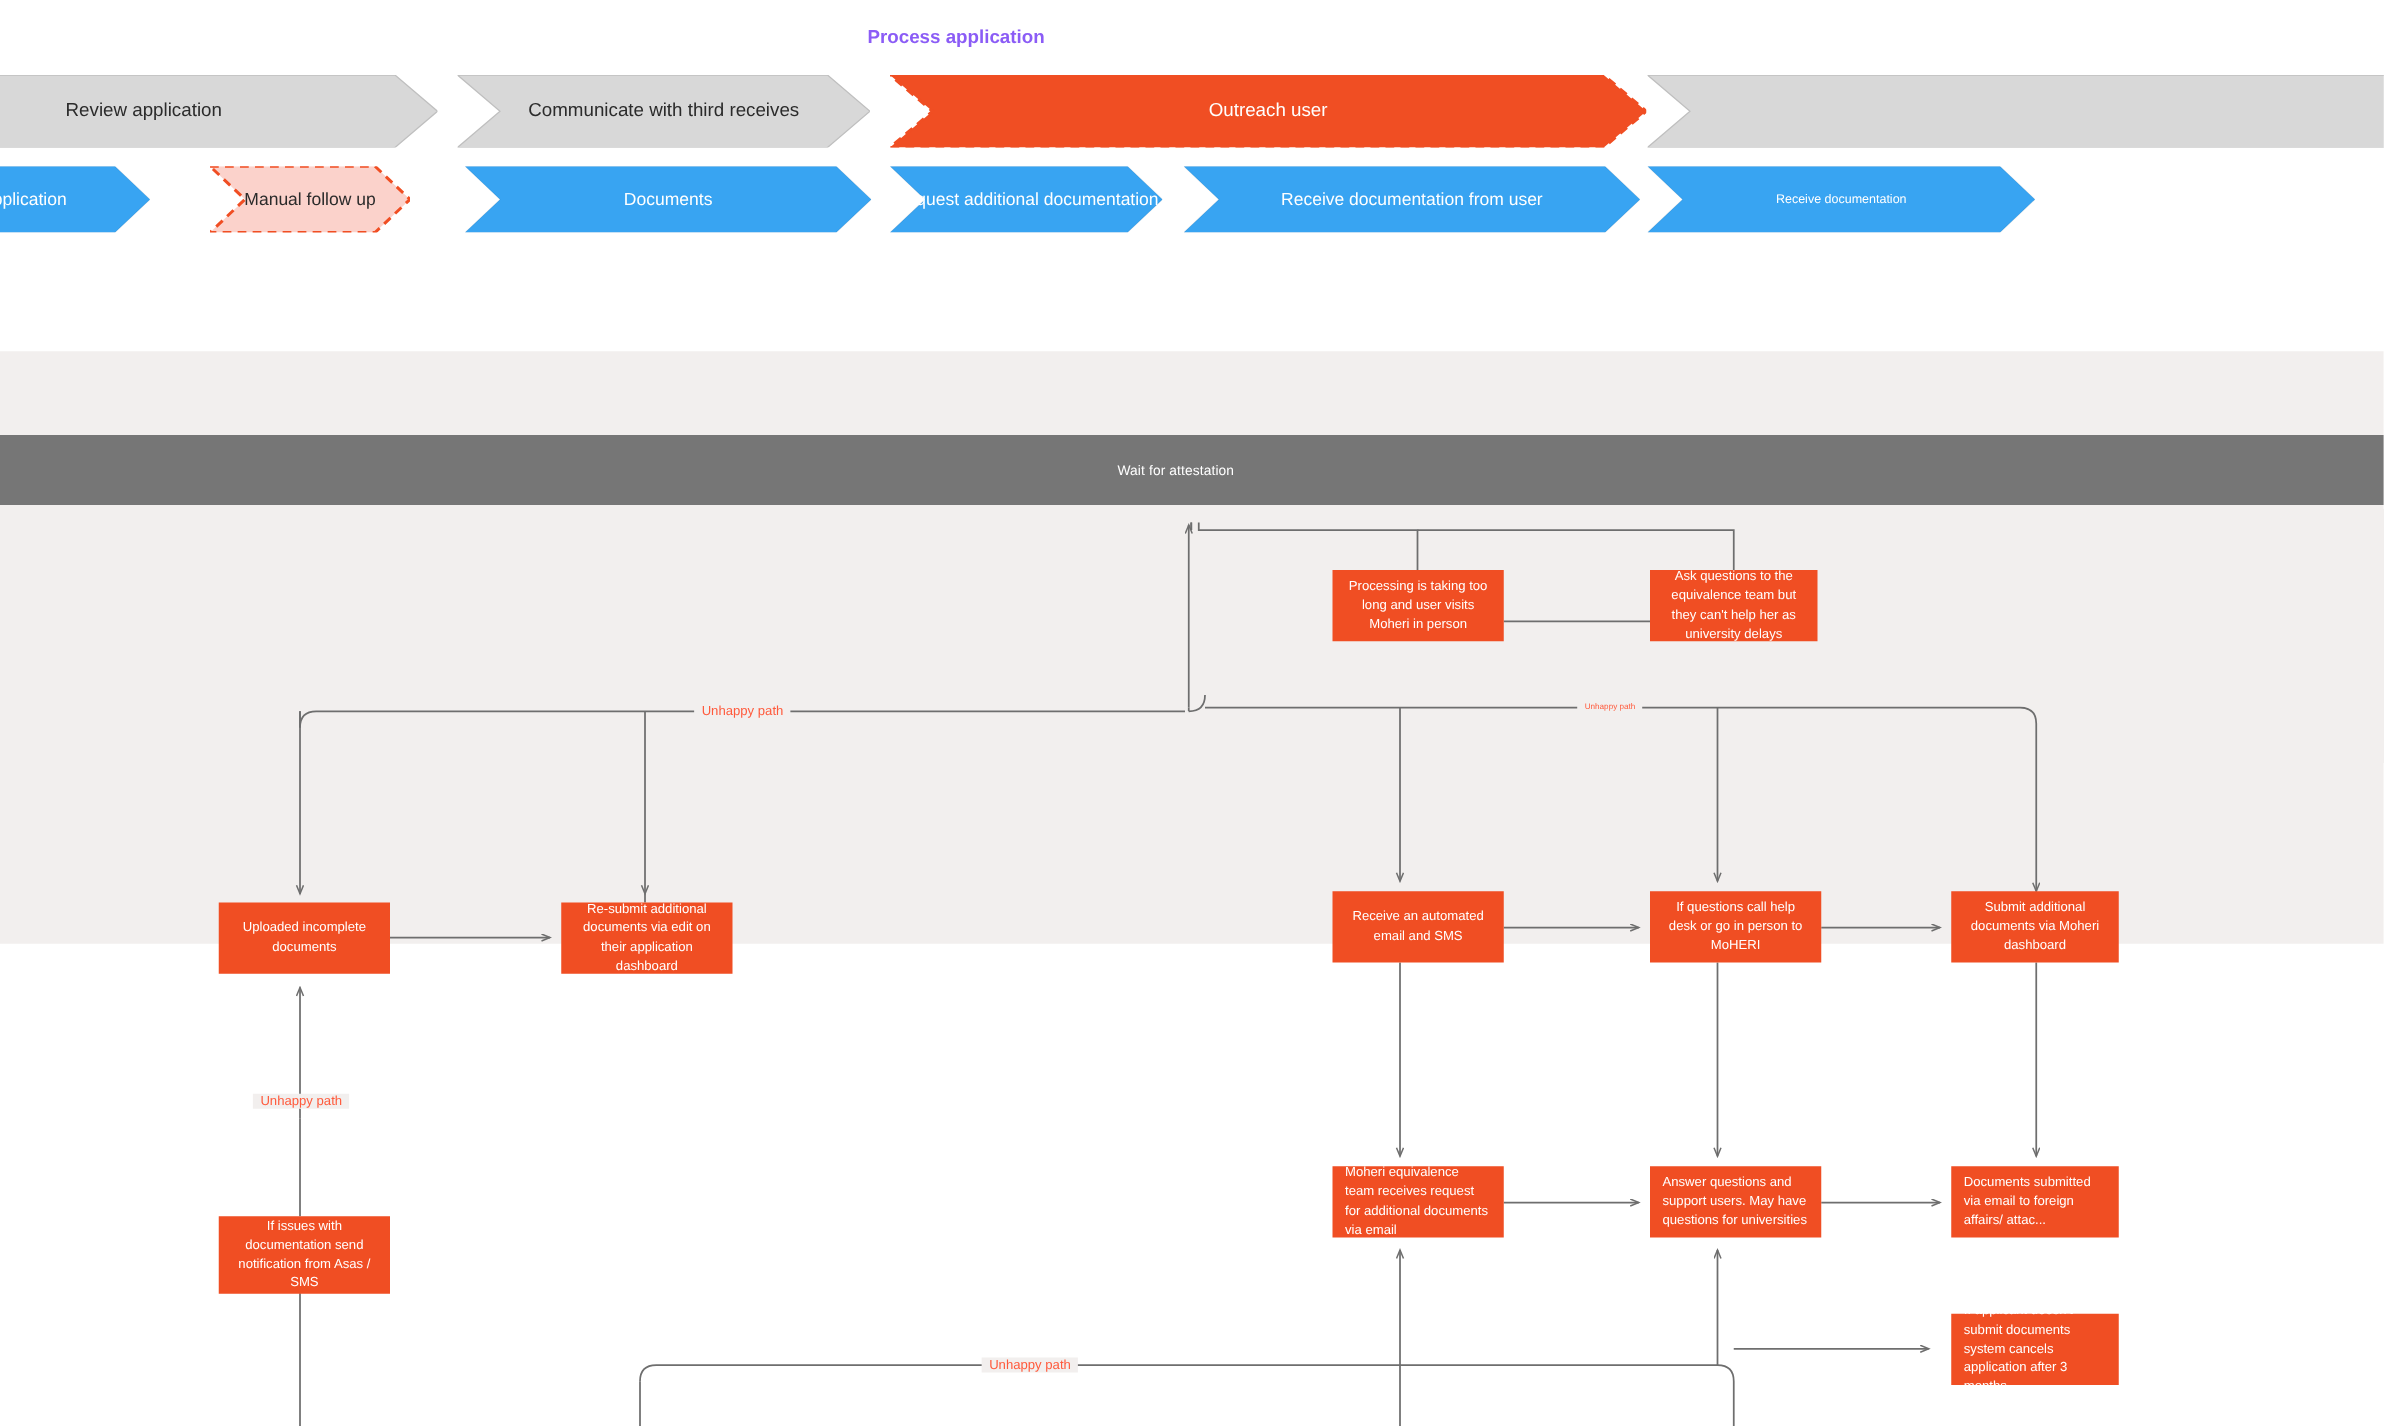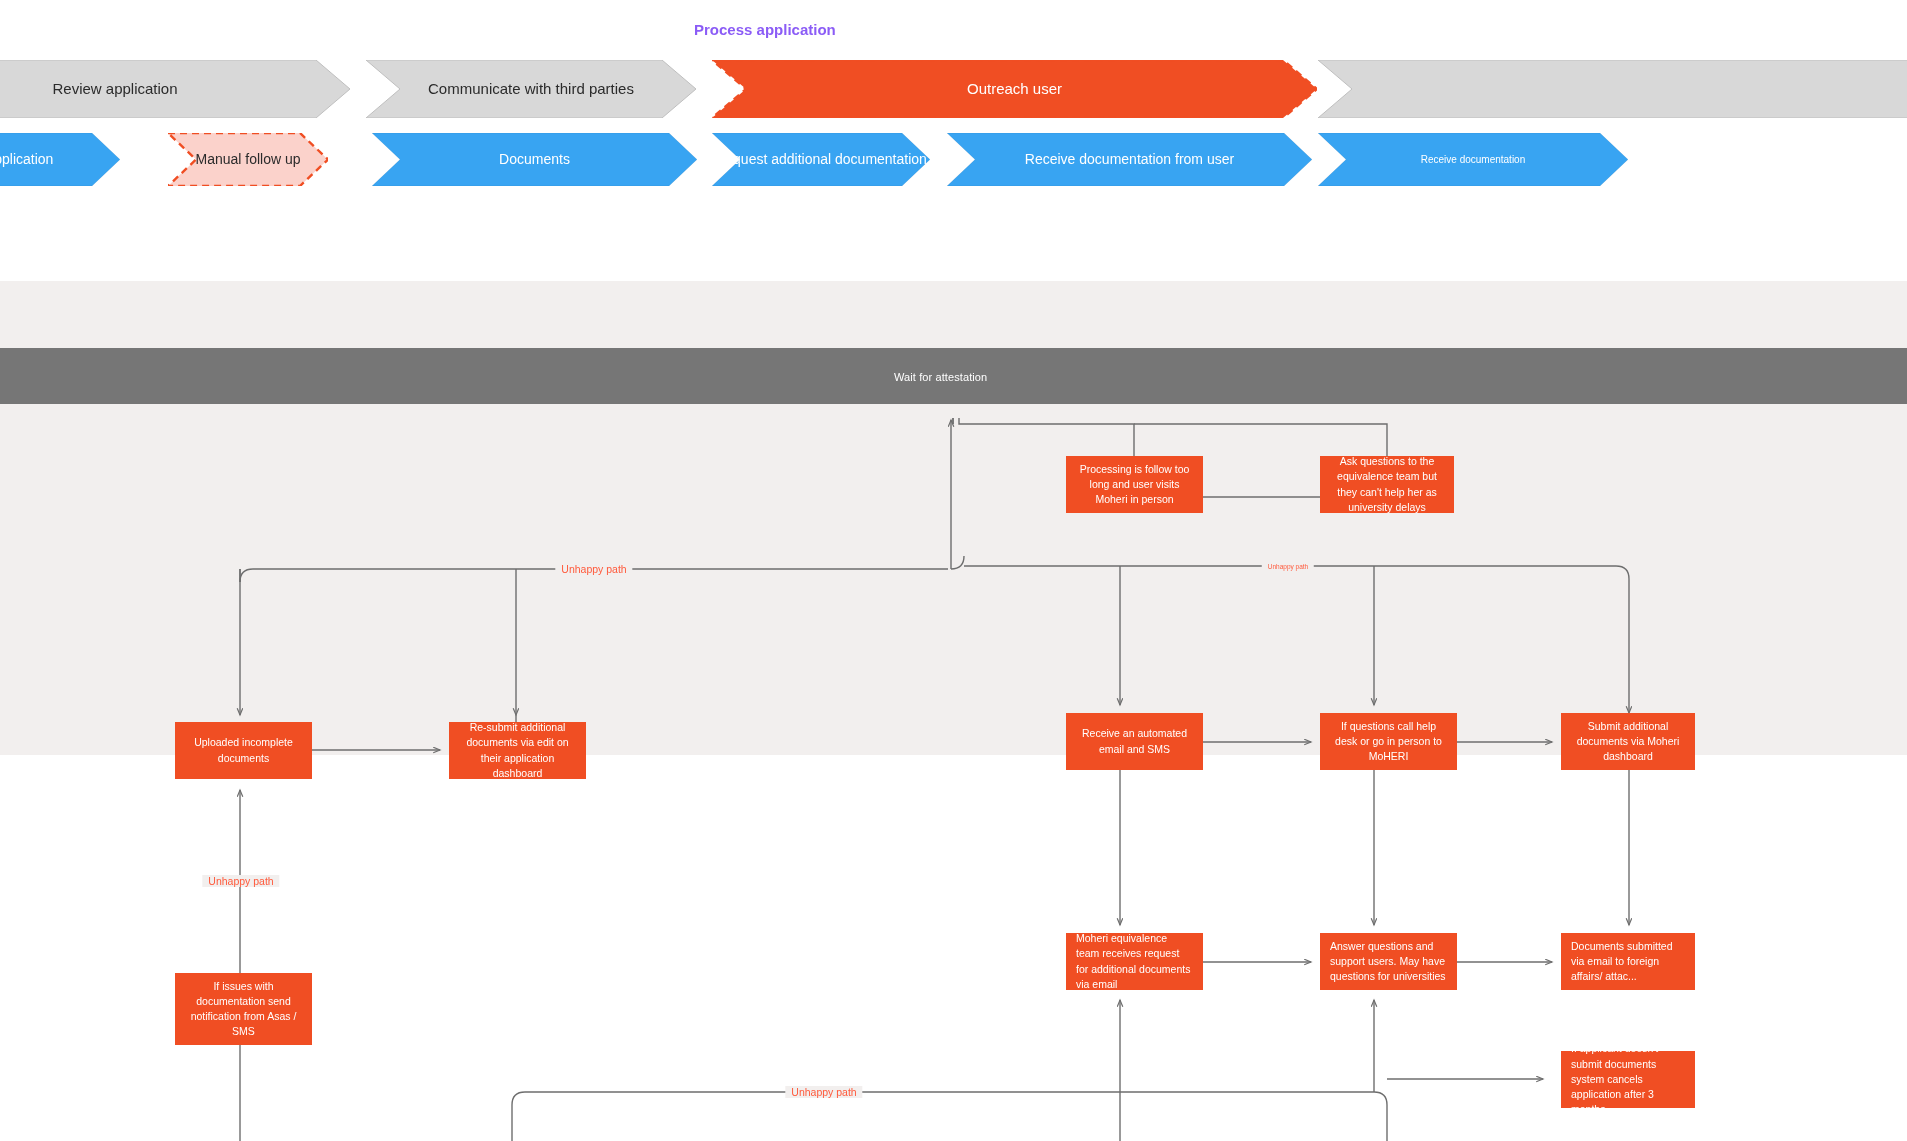--- a/index.html
+++ b/index.html
@@ -67,21 +67,21 @@
       <div class="chev" style="left: -120px; top: 60px; width: 470px; height: 58px;">
         <svg viewBox="0 0 470 58" preserveAspectRatio="none">
           <path d="M0,0 L436,0 L470,29 L436,58 L0,58 L34,29 Z" fill="#D8D8D8" stroke="#bfbfbf" stroke-width="1"></path>
         </svg>
         <span class="lbl" style="color: rgb(43, 43, 43); font-size: 15px;">Review application</span>
       </div>
       <div class="chev" style="left: 366px; top: 60px; width: 330px; height: 58px;">
         <svg viewBox="0 0 330 58" preserveAspectRatio="none">
           <path d="M0,0 L296,0 L330,29 L296,58 L0,58 L34,29 Z" fill="#D8D8D8" stroke="#bfbfbf" stroke-width="1"></path>
         </svg>
-        <span class="lbl" style="color: rgb(43, 43, 43); font-size: 15px;">Communicate with third parties</span>
+        <span class="lbl" style="color: rgb(43, 43, 43); font-size: 15px;">Communicate with third receives</span>
       </div>
       <div class="chev" style="left: 712px; top: 60px; width: 605px; height: 58px;">
         <svg viewBox="0 0 605 58" preserveAspectRatio="none">
           <path d="M0,0 L571,0 L605,29 L571,58 L0,58 L34,29 Z" fill="#F04E23" stroke="#F04E23" stroke-width="2.4" stroke-dasharray="7 5"></path>
         </svg>
         <span class="lbl" style="color: rgb(255, 255, 255); font-size: 15px;">Outreach user</span>
       </div>
       <div class="chev" style="left: 1318px; top: 60px; width: 640px; height: 58px;">
         <svg viewBox="0 0 640 58" preserveAspectRatio="none">
           <path d="M0,0 L606,0 L640,29 L606,58 L0,58 L34,29 Z" fill="#D8D8D8" stroke="#bfbfbf" stroke-width="1"></path>
@@ -186,41 +186,41 @@
     <path class="wire" d="M240,1035 L240,1141"></path>
     <path class="wire" d="M240,1035 L240,1008" marker-end="url(#ah)"></path>
     <path class="wire" d="M240,895 L240,790" marker-end="url(#ah)"></path>
     <path class="wire" d="M240,973 L240,895"></path>
 
     <path class="wire" d="M516,715 L516,722"></path>
   </svg>
 
   <div id="nodes">
       <div class="node center" style="left: 1066px; top: 456px; width: 137px; height: 57px; background: rgb(240, 78, 35);">
-        <span>Processing is follow too long and user visits Moheri in person</span>
+        <span>Processing is taking too long and user visits Moheri in person</span>
       </div>
       <div class="node center" style="left: 1320px; top: 456px; width: 134px; height: 57px; background: rgb(240, 78, 35);">
         <span>Ask questions to the equivalence team but they can't help her as university delays</span>
       </div>
       <div class="node center" style="left: 175px; top: 722px; width: 137px; height: 57px; background: rgb(240, 78, 35);">
         <span>Uploaded incomplete documents</span>
       </div>
       <div class="node center" style="left: 449px; top: 722px; width: 137px; height: 57px; background: rgb(240, 78, 35);">
         <span>Re-submit additional documents via edit on their application dashboard</span>
       </div>
       <div class="node center" style="left: 1066px; top: 713px; width: 137px; height: 57px; background: rgb(240, 78, 35);">
         <span>Receive an automated email and SMS</span>
       </div>
       <div class="node center" style="left: 1320px; top: 713px; width: 137px; height: 57px; background: rgb(240, 78, 35);">
         <span>If questions call help desk or go in person to MoHERI</span>
       </div>
       <div class="node center" style="left: 1561px; top: 713px; width: 134px; height: 57px; background: rgb(240, 78, 35);">
         <span>Submit additional documents via Moheri dashboard</span>
       </div>
-      <div class="node center" style="left: 175px; top: 973px; width: 137px; height: 72px; background: rgb(240, 78, 35);">
+      <div class="node center" style="left: 175px; top: 973px; width: 137px; height: 62px; background: rgb(240, 78, 35);">
         <span>If issues with documentation send notification from Asas / SMS</span>
       </div>
       <div class="node left" style="left: 1066px; top: 933px; width: 137px; height: 57px; background: rgb(240, 78, 35);">
         <span>Moheri equivalence team receives request for additional documents via email</span>
       </div>
       <div class="node left" style="left: 1320px; top: 933px; width: 137px; height: 57px; background: rgb(240, 78, 35);">
         <span>Answer questions and support users. May have questions for universities</span>
       </div>
       <div class="node left" style="left: 1561px; top: 933px; width: 134px; height: 57px; background: rgb(240, 78, 35);">
         <span>Documents submitted via email to foreign affairs/ attac...</span>

